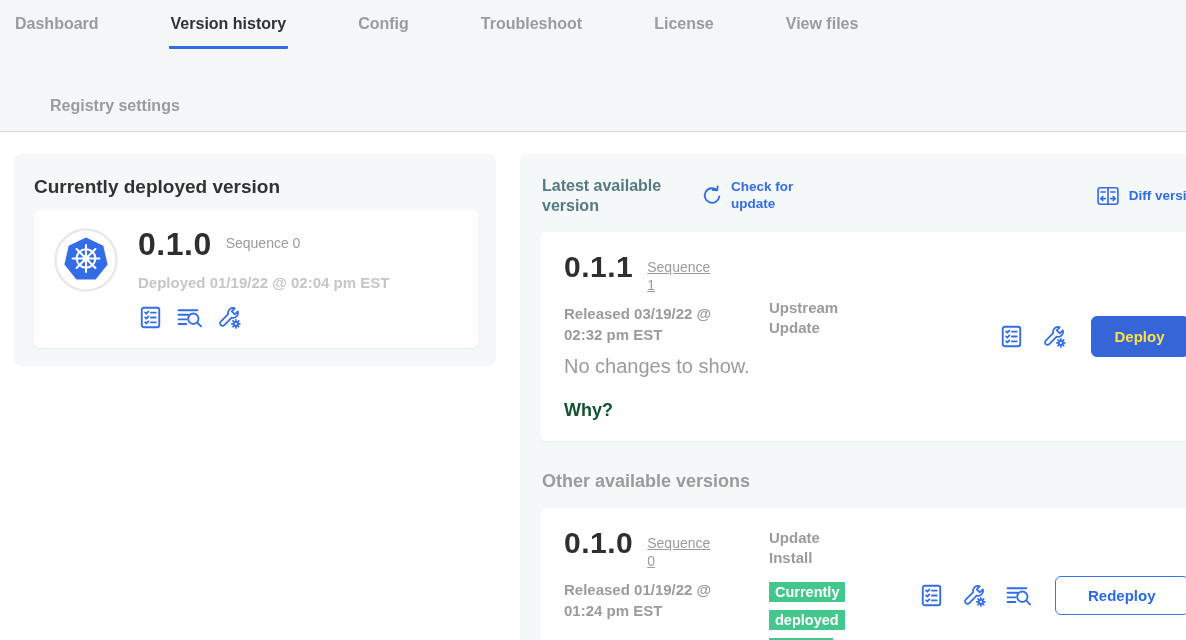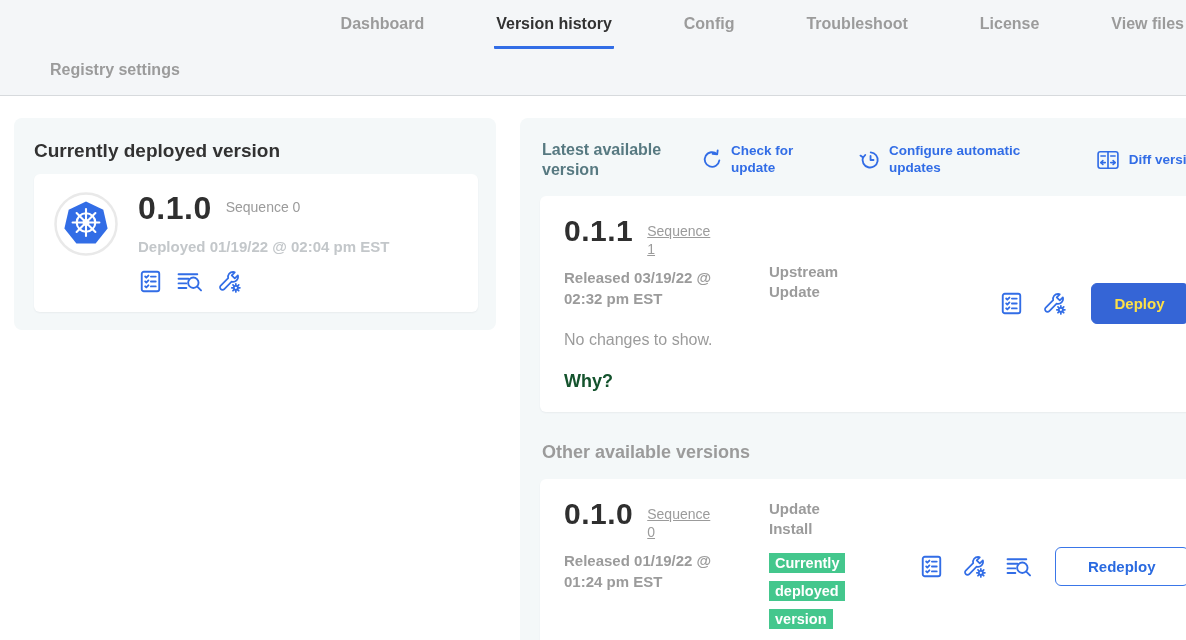--- a/index.html
+++ b/index.html
@@ -6,30 +6,30 @@
   html,body { width:1186px; height:640px; }
   body {
     font-family: "Liberation Sans", "DejaVu Sans", sans-serif;
     background:#ffffff; color:#323232; overflow:hidden;
   }
   
   .topnav {
     background:#f4f6f8; border-bottom:1px solid #d7dadd;
     padding-top:13px;
   }
-  .tabs-row1 { display:flex; align-items:flex-start; padding-left:13px;justify-content:flex-end; }
+  .tabs-row1 { display:flex; align-items:flex-start; padding-left:13px; }
   .tab {
     font-size:16px; font-weight:700; color:#9b9b9b;
     padding:2px 2px 13px 2px; cursor:pointer; white-space:nowrap;
     border-bottom:3px solid transparent; border-radius:1px;
   }
   .tab + .tab { margin-left:68px; }
   .tab.active { color:#323232; border-bottom-color:#326de6; }
   .tabs-row2 { display:flex; padding:10px 0 14px 48px; }
-  .tabs-row2 .tab { padding-bottom:2px; border-bottom:none; }
+  .tabs-row2 .tab { padding-bottom:2px; border-bottom:none;margin-top:36px; }
 
   
   .main { display:flex; align-items:flex-start; gap:24px; padding:22px 14px 0 14px; }
   .panel { background:#f4f8f9; border-radius:8px; }
   .panel-left { width:482px; flex:none; padding:22px 18px 18px 20px; }
   .panel-right { flex:1; padding:20px 20px 24px 20px; }
 
   .panel-title { font-size:19px; font-weight:800; color:#323232; }
   .card {
     background:#fff; border-radius:6px; box-shadow:0 1px 2px rgba(50,50,60,.06);
@@ -59,21 +59,21 @@
   .hdr-icon { width:22px; height:22px; flex:none; }
 
   
   .vcard { margin-top:16px; padding:20px 24px; display:flex; align-items:stretch; }
   .vc-col1 { width:205px; flex:none; }
   .vc-col2 { width:150px; flex:none; }
   .vc-col2.offset { padding-top:46px; }
   .vc-col3 { flex:1; display:flex; justify-content:flex-end; align-items:center; gap:18px; color:#326de6; }
   .released { margin-top:10px; font-size:15px; font-weight:700; color:#9b9b9b; line-height:1.35; max-width:180px; }
   .source { font-size:15px; font-weight:700; color:#9b9b9b; line-height:1.35; max-width:82px; }
-  .no-changes { margin-top:22px; font-size:16px; color:#9b9b9b; }
+  .no-changes { margin-top:10px; font-size:20px; color:#9b9b9b; }
   .why-link { margin-top:22px; font-size:18px; font-weight:700; color:#14532d; cursor:pointer; display:inline-block; }
   .badge-wrap { margin-top:10px; width:88px; line-height:1.75; }
   .badge {
     background:#44c78d; color:#fff; font-size:14.5px; font-weight:700;
     padding:2px 6px; -webkit-box-decoration-break:clone; box-decoration-break:clone;
   }
   .btn { font-family:inherit; font-size:15px; font-weight:700; border-radius:6px; cursor:pointer; }
   .btn-primary { background:#3565d6; color:#fde047; border:1px solid #3565d6; padding:11px 23px; margin-left:6px; }
   .btn-outline { background:#fff; color:#2a6ae0; border:1.5px solid #3a76e8; padding:10px 32px; margin-left:4px; }
 
@@ -200,26 +200,20 @@
 
     <div class="latest-header">
       <div class="latest-title">Latest available version</div>
       <div class="hdr-action">
         <svg class="hdr-icon stroke">
             <use href="#sym-refresh"></use>
           </svg>
         <span class="lbl w80">Check for update</span>
       </div>
       <div class="hdr-gap1"></div>
-      <div class="hdr-action">
-        <svg class="hdr-icon stroke">
-            <use href="#sym-schedule"></use>
-          </svg>
-        <span class="lbl w150">Configure automatic updates</span>
-      </div>
       <div class="hdr-spacer"></div>
       <div class="hdr-action">
         <svg class="hdr-icon stroke" style="width:26px">
             <use href="#sym-diff"></use>
           </svg>
         <span class="lbl" style="white-space:nowrap">Diff versions</span>
       </div>
     </div>
 
     <div class="card vcard">

